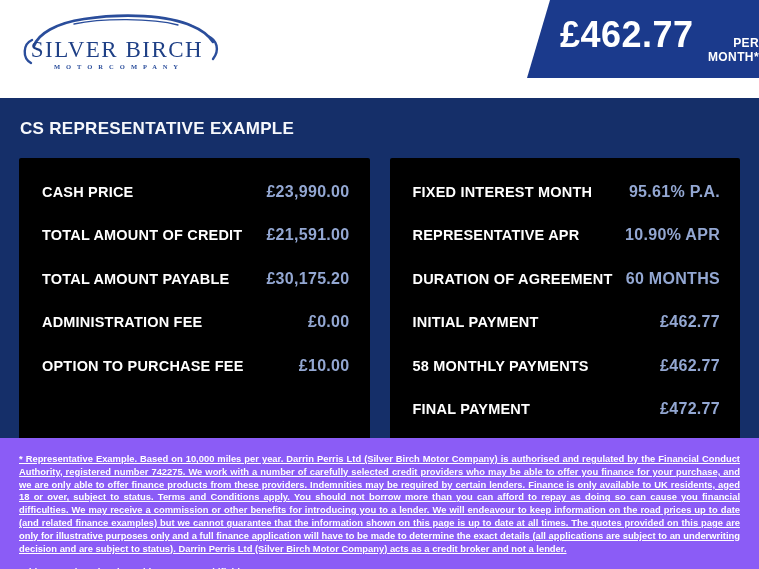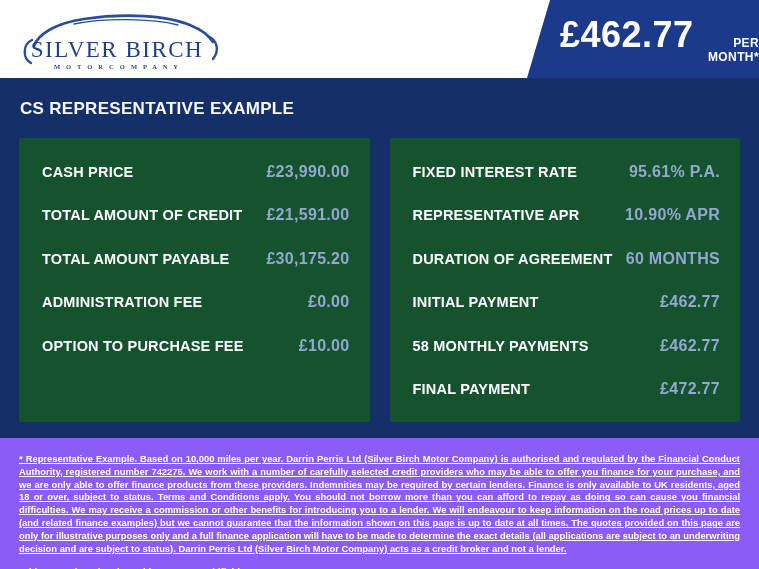--- a/index.html
+++ b/index.html
@@ -11,21 +11,21 @@
     position: relative;
     width: 759px;
     height: 569px;
     overflow: hidden;
     background: #152f69;
   }
 
   
   .header {
     position: relative;
-    height: 78px;
+    height: 98px;
     background: #ffffff;
   }
   .logo {
     position: absolute;
     left: 12px;
     top: 6px;
   }
   .price-flag {
     position: absolute;
     top: 0;
@@ -70,21 +70,21 @@
 
   
   .panels {
     display: flex;
     gap: 20px;
     margin: 0 19px;
     height: 284px;
   }
   .panel {
     flex: 1;
-    background: #14532d;
+    background: #000000;
     border-radius: 2px;
     box-sizing: border-box;
     padding: 12px 20px 10px 23px;
   }
   .row {
     height: 43.5px;
     display: flex;
     justify-content: space-between;
     align-items: center;
   }
@@ -180,21 +180,21 @@
         <span class="val">£0.00</span>
       </div>
       <div class="row">
         <span class="lbl">OPTION TO PURCHASE FEE</span>
         <span class="val">£10.00</span>
       </div>
     </div>
 
     <div class="panel">
       <div class="row">
-        <span class="lbl">FIXED INTEREST RATE</span>
+        <span class="lbl">FIXED INTEREST MONTH</span>
         <span class="val">95.61% P.A.</span>
       </div>
       <div class="row">
         <span class="lbl">REPRESENTATIVE APR</span>
         <span class="val">10.90% APR</span>
       </div>
       <div class="row">
         <span class="lbl">DURATION OF AGREEMENT</span>
         <span class="val">60 MONTHS</span>
       </div>

